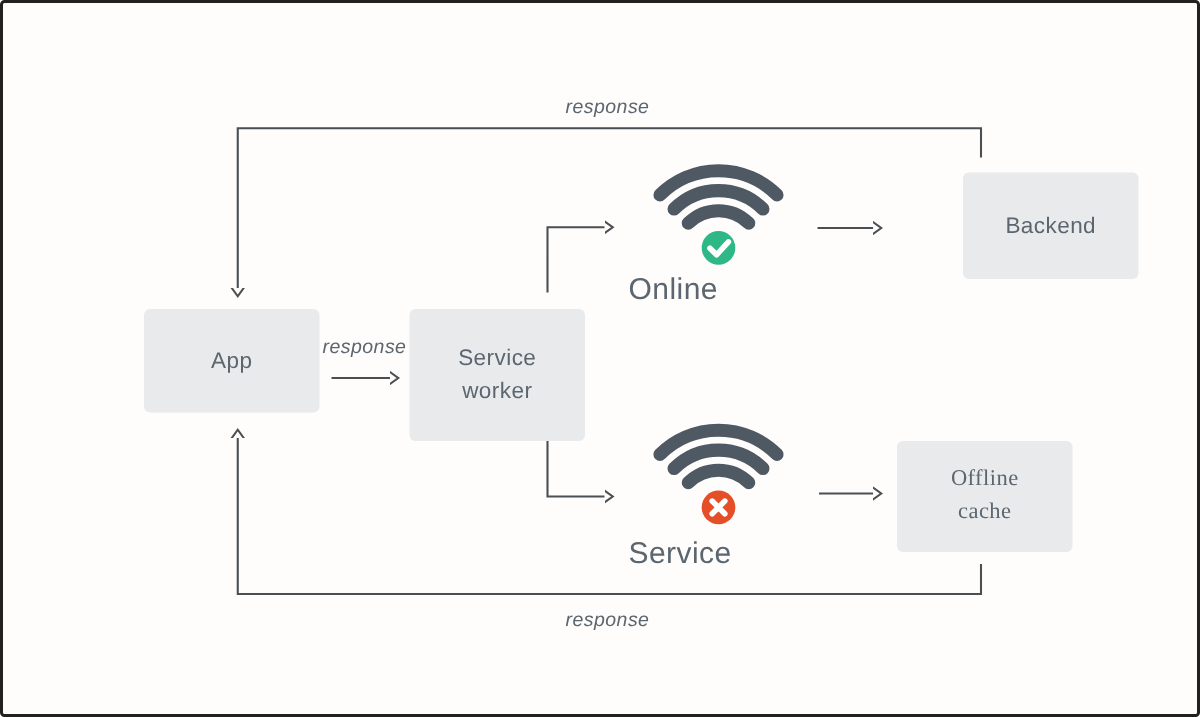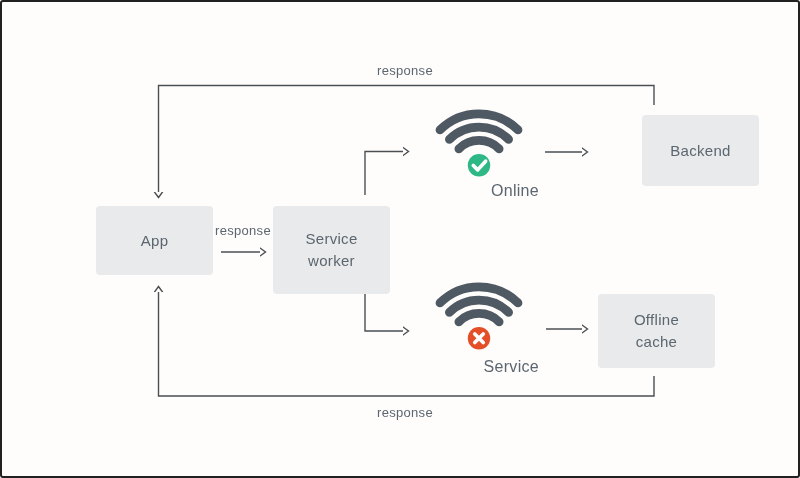--- a/index.html
+++ b/index.html
@@ -45,27 +45,28 @@
     color: var(--text);
     font-size: 15px;
     letter-spacing: 0.3px;
     line-height: 1.45;
     text-align: center;
   }
   .node span { display: inline-block; max-width: 82px; }
   .node-app            { left: 94px;  top: 204px; width: 117px; height: 69px; }
   .node-service-worker { left: 271px; top: 204px; width: 117px; height: 88px; }
   .node-backend        { left: 596px; top: 113px; width: 117px; height: 71px; margin-left: 44px; }
-  .node-offline-cache  { left: 596px; top: 292px; width: 117px; height: 74px; }
+  .node-offline-cache  { left: 596px; top: 292px; width: 117px; height: 74px; font-family: Liberation Serif, serif; }
   .edge-label {
     position: absolute;
     color: var(--text);
     font-size: 13px;
     letter-spacing: 0.3px;
     text-align: center;
+    font-style: italic;
   }
   .label-response-top    { left: 343px; top: 61px;  width: 120px; }
   .label-response-bottom { left: 343px; top: 403px; width: 120px; }
   .label-request         { left: 199px; top: 221px; width: 84px; }
   .wifi-svg { position: absolute; width: 92px; height: 92px; }
   .wifi-online-svg  { left: 431px; top: 86px; }
   .wifi-offline-svg { left: 431px; top: 259px; }
   .wifi-arc {
     fill: none;
     stroke: var(--wifi);
@@ -77,23 +78,23 @@
   .badge-glyph {
     fill: none;
     stroke: #ffffff;
     stroke-width: 4px;
     stroke-linecap: round;
     stroke-linejoin: round;
   }
   .state-label {
     position: absolute;
     width: 120px;
-    text-align: right;
+    text-align: left;
     color: var(--text);
-    font-size: 16px;
+    font-size: 20px;
     letter-spacing: 0.3px;
   }
   .label-online  { left: 417px; top: 180px; }
   .label-offline { left: 417px; top: 356px; }
 </style>
 </head>
 <body>
 
 <div class="canvas">
 

